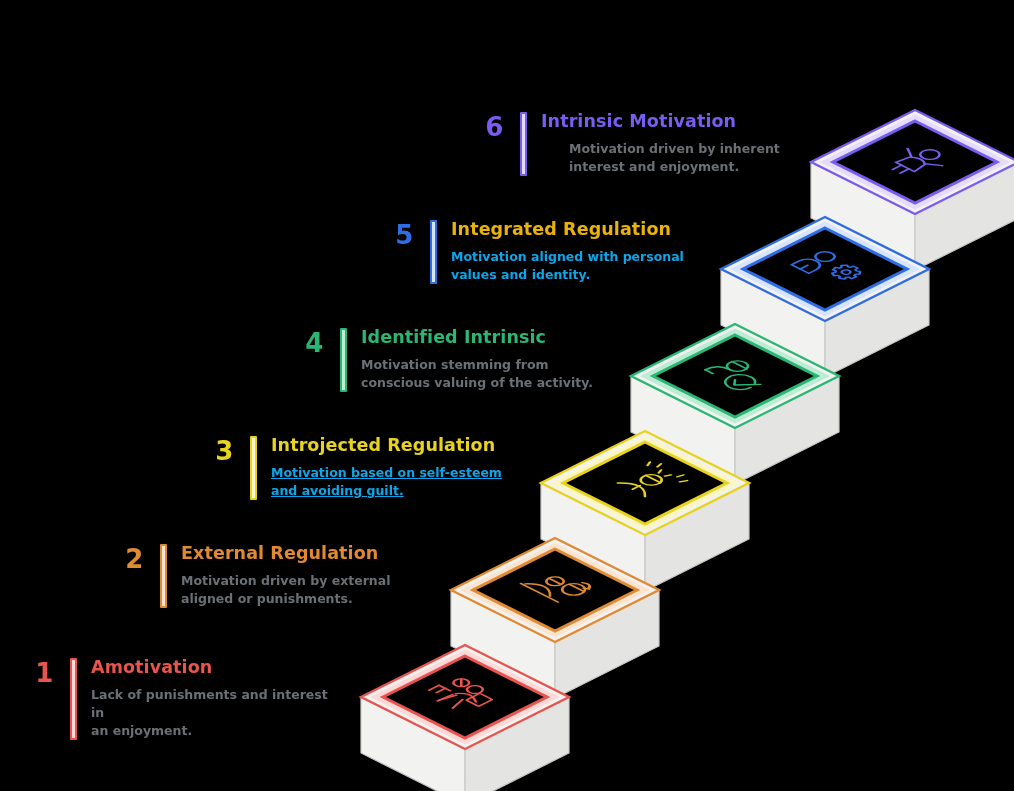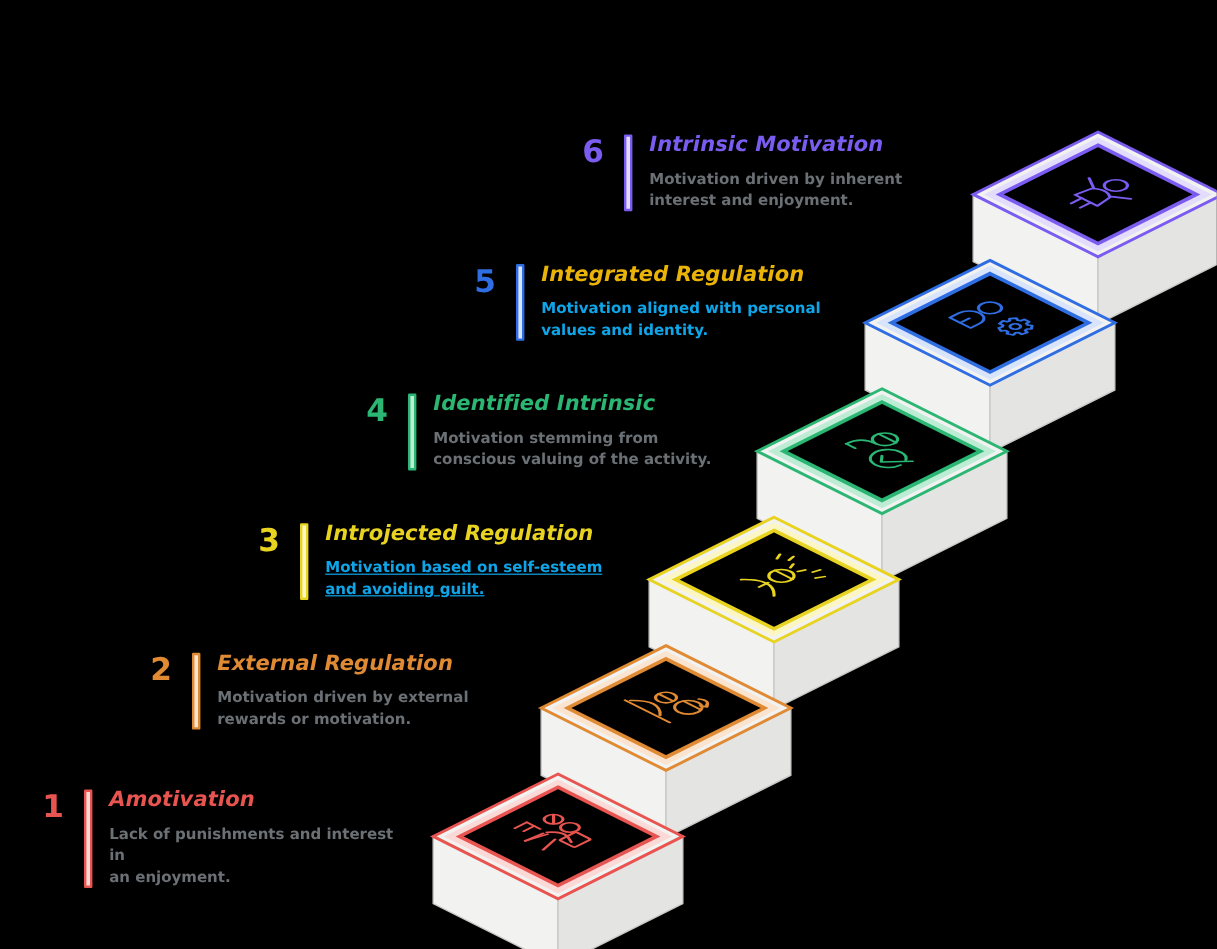--- a/index.html
+++ b/index.html
@@ -18,21 +18,21 @@
     margin-top:2px;letter-spacing:-0.5px;
   }
   .bar{
     width:7px;flex:0 0 7px;border-radius:1px;
     margin:0 14px 0 4px;align-self:stretch;
     box-sizing:border-box;border-width:2px;border-style:solid;
   }
   .txt{flex:1 1 auto;}
   .ttl{
     font-size:17.5px;font-weight:700;line-height:1.1;
-    margin:0 0 9px 0;letter-spacing:0.1px;white-space:nowrap;font-style:italic;
+    margin:0 0 9px 0;letter-spacing:0.1px;white-space:nowrap;
   }
   .desc{
     font-size:12.5px;line-height:1.42;color:#6b7075;
     font-weight:600;max-width:240px;
   }
   .desc span{display:block;}
 </style>
 </head>
 <body>
 
@@ -165,21 +165,21 @@
     </div>
   </div>
 
   <div class="label-block" style="left: 112px; top: 544px;">
     <div class="num" style="color: rgb(224, 138, 51);">2</div>
     <div class="bar" style="border-color: rgb(224, 138, 51); background: rgb(251, 228, 207);"></div>
     <div class="txt">
       <div class="ttl" style="color: rgb(224, 138, 51);">External Regulation</div>
       <div class="desc" style="color: rgb(107, 112, 117);">
         <span>Motivation driven by external</span>
-        <span>rewards or motivation.</span>
+        <span>aligned or punishments.</span>
       </div>
     </div>
   </div>
 
   <div class="label-block" style="left: 202px; top: 436px;">
     <div class="num" style="color: rgb(232, 211, 32);">3</div>
     <div class="bar" style="border-color: rgb(232, 211, 32); background: rgb(252, 246, 196);"></div>
     <div class="txt">
       <div class="ttl" style="color: rgb(232, 211, 32);">Introjected Regulation</div>
       <div class="desc" style="color: #0ea5e9; text-decoration: underline;">
@@ -211,20 +211,20 @@
         <span>values and identity.</span>
       </div>
     </div>
   </div>
 
   <div class="label-block" style="left: 472px; top: 112px;">
     <div class="num" style="color: rgb(123, 92, 240);">6</div>
     <div class="bar" style="border-color: rgb(123, 92, 240); background: rgb(227, 220, 252);"></div>
     <div class="txt">
       <div class="ttl" style="color: rgb(123, 92, 240);">Intrinsic Motivation</div>
-      <div class="desc" style="color: rgb(107, 112, 117);">
+      <div class="desc" style="color: rgb(107, 112, 117); margin-left: 28px;">
         <span>Motivation driven by inherent</span>
         <span>interest and enjoyment.</span>
       </div>
     </div>
   </div>
 
 </div>
 
 </body></html>

